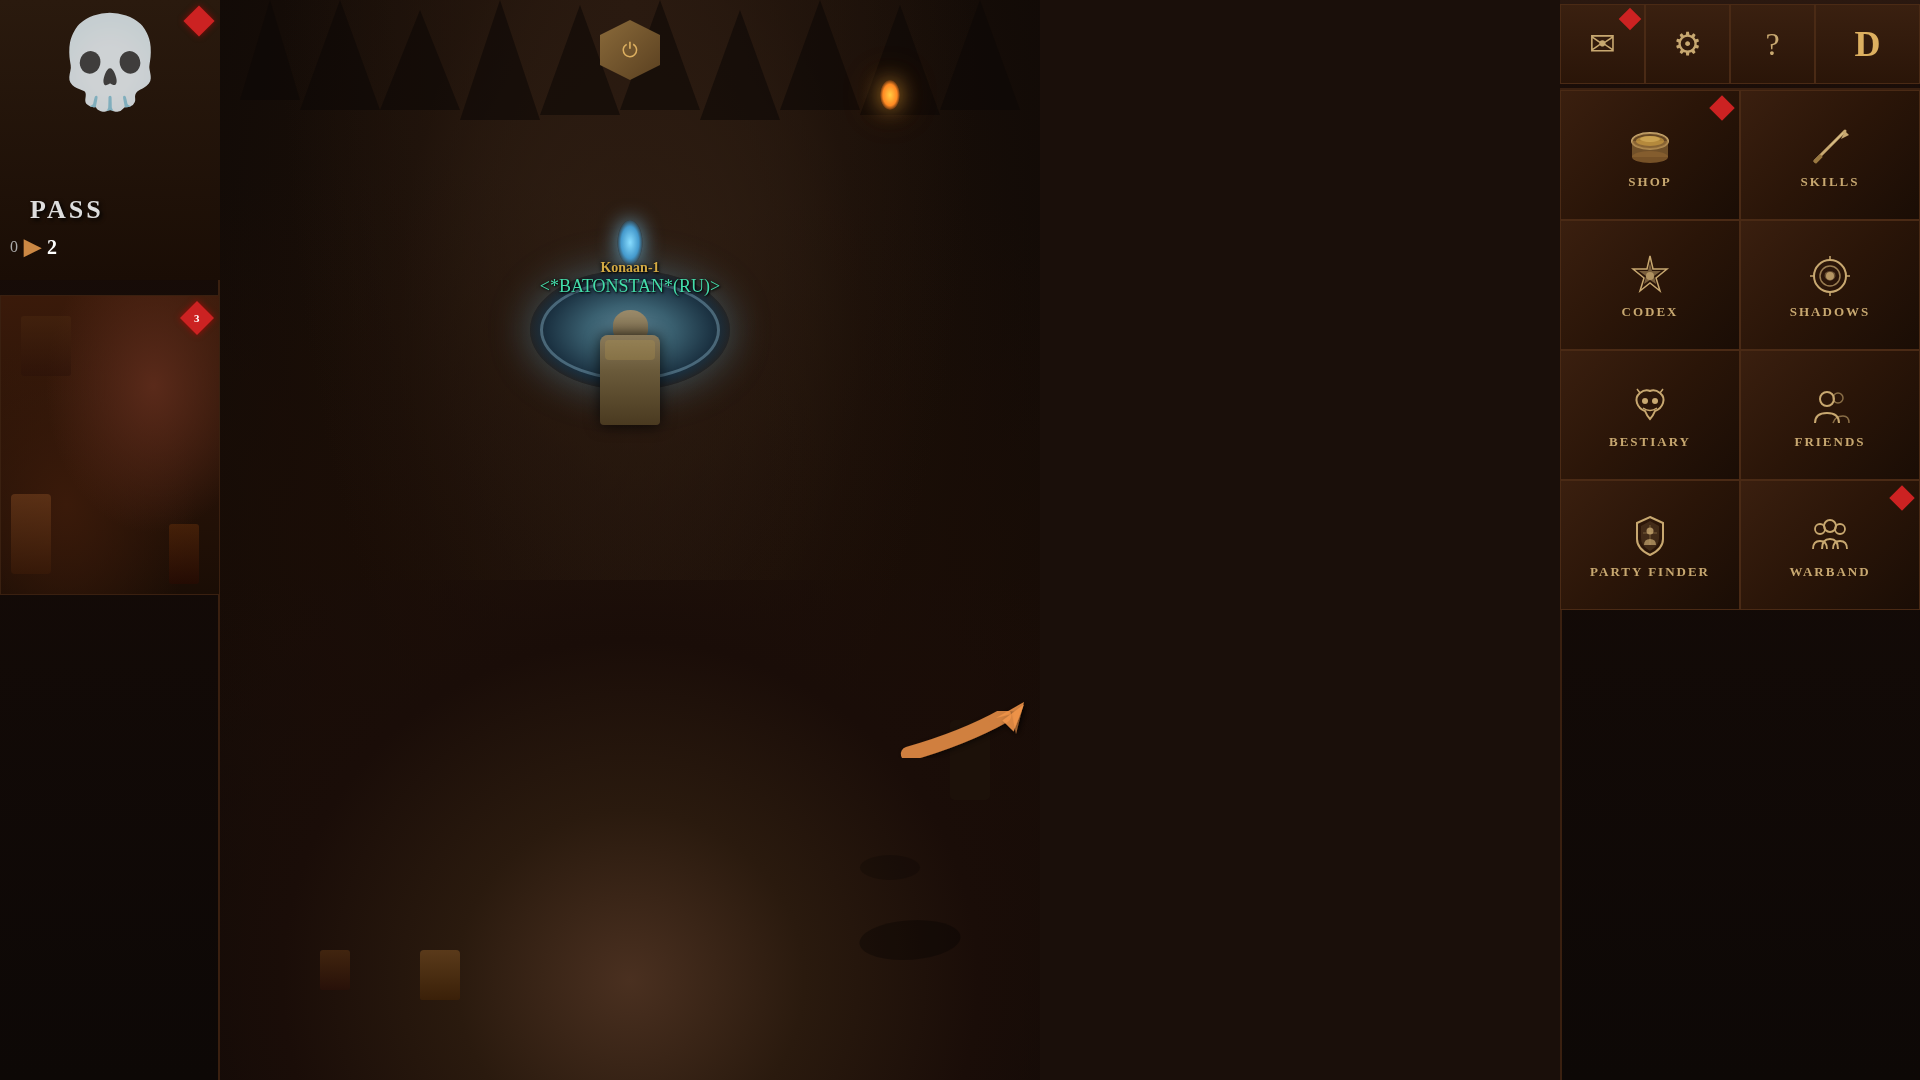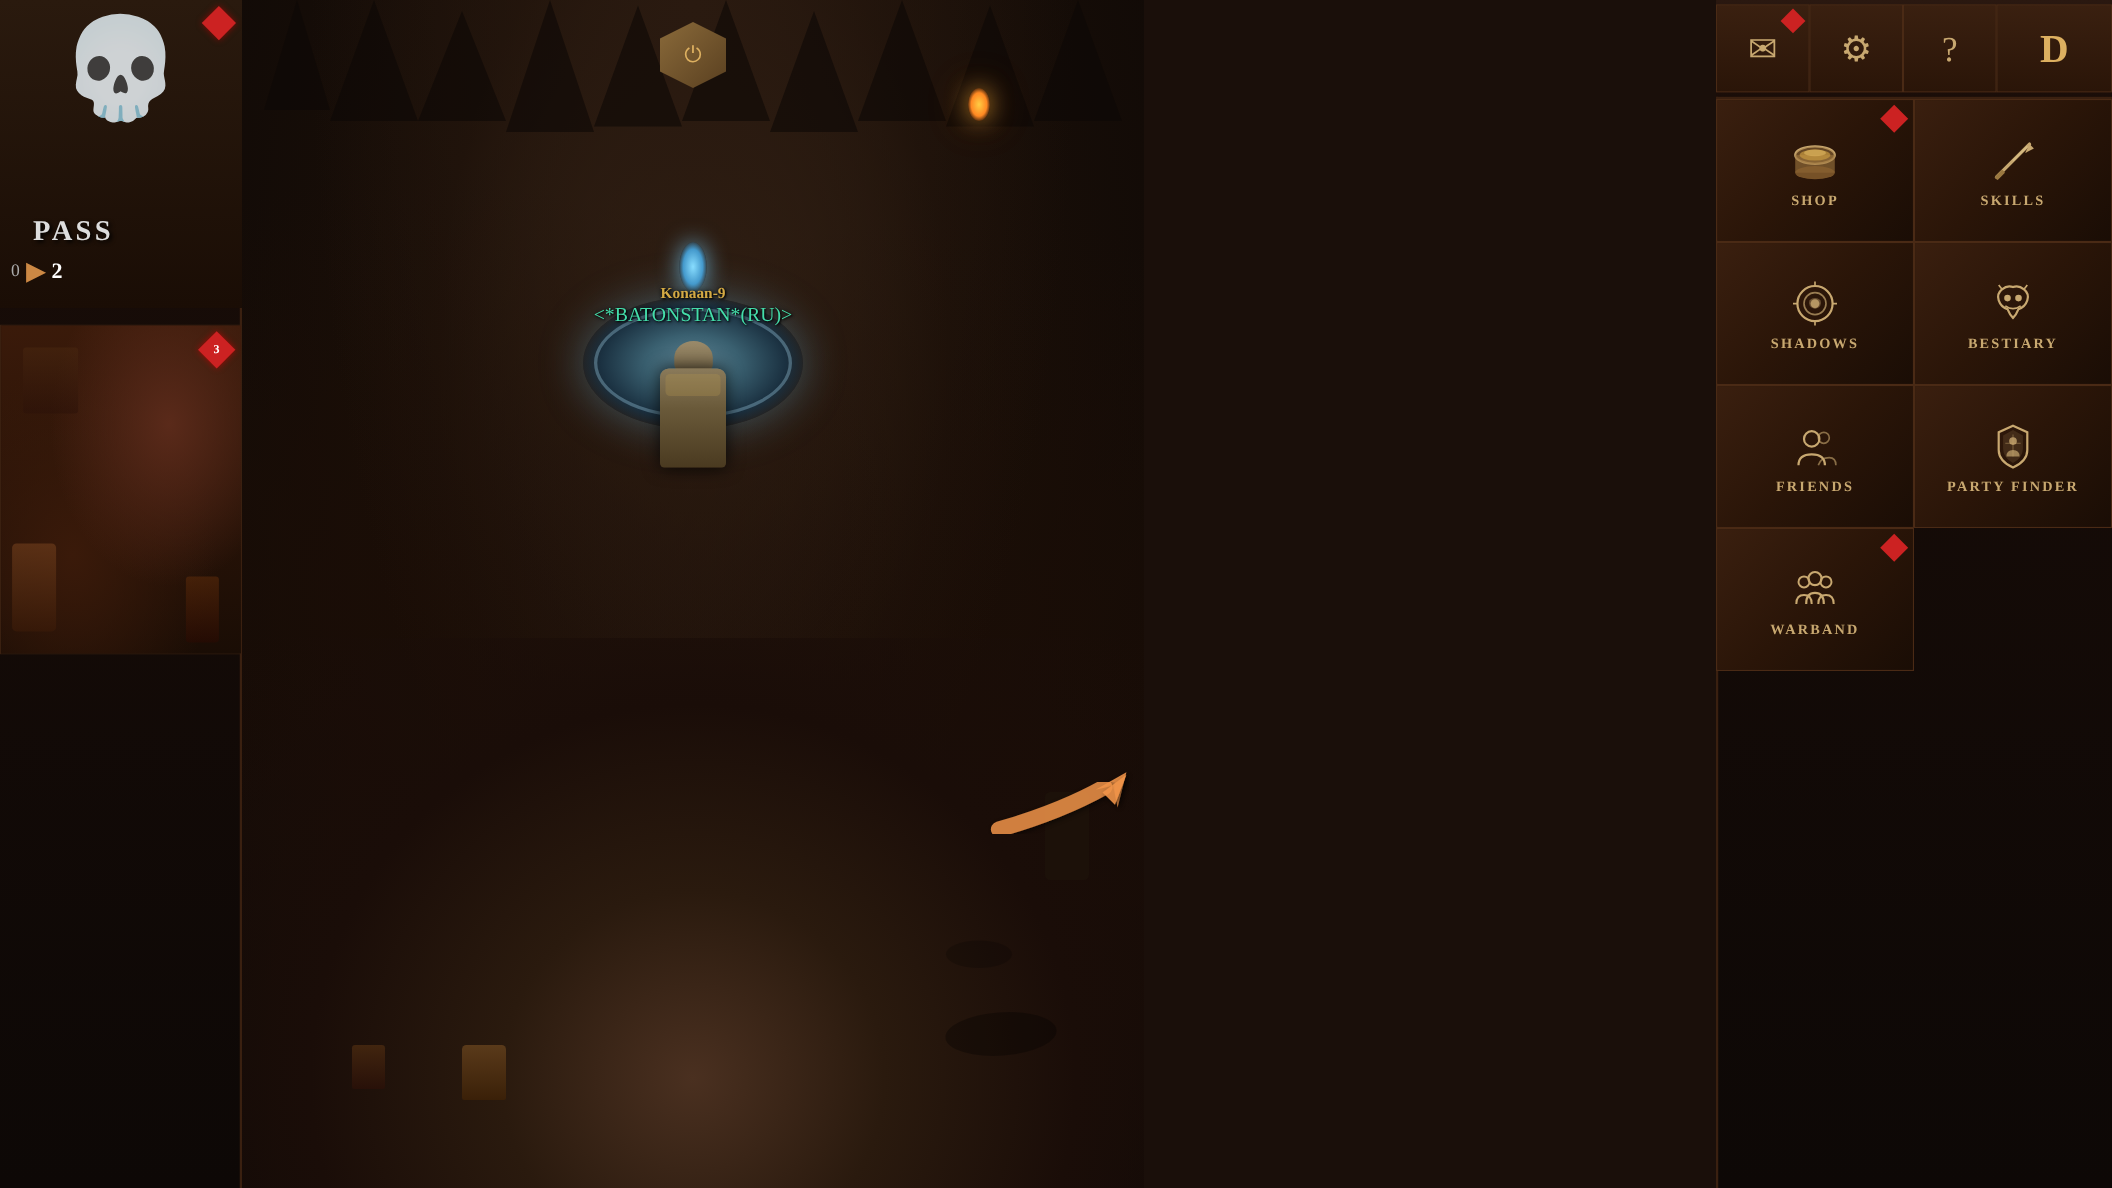--- a/index.html
+++ b/index.html
@@ -353,21 +353,21 @@
 
       <div style="position:absolute;bottom:0;left:50%;transform:translateX(-50%);width:200px;height:120px;border-radius:50%;background:radial-gradient(ellipse,#5a8090 0%,#3a6070 30%,#1a3040 60%,transparent 80%);box-shadow:0 0 40px rgba(100,180,220,0.4);"></div>
 
       <div style="position:absolute;bottom:10px;left:50%;transform:translateX(-50%);width:180px;height:100px;border-radius:50%;border:3px solid rgba(120,160,180,0.5);"></div>
 
       <div style="position:absolute;top:10px;left:50%;transform:translateX(-50%);width:25px;height:45px;background:radial-gradient(ellipse,#88ddff 0%,#4499cc 50%,transparent 80%);border-radius:50%;box-shadow:0 0 20px rgba(120,210,255,0.7);"></div>
     </div>
   </div>
 
   <div class="character-name">
-    <span class="char-name-text">Konaan-9</span>
+    <span class="char-name-text">Konaan-1</span>
     <span class="char-clan-text">&lt;*BATONSTAN*(RU)&gt;</span>
   </div>
 
   <div class="character">
     <div class="character-head"></div>
     <div class="character-body">
 
       <div style="position:absolute;top:5px;left:5px;right:5px;height:20px;background:rgba(180,150,80,0.3);border-radius:4px;"></div>
     </div>
   </div>
@@ -428,20 +428,28 @@
       <svg class="icon-svg" viewBox="0 0 50 50">
         <line x1="10" y1="40" x2="40" y2="10" stroke="#c8a870" stroke-width="3" stroke-linecap="round"></line>
         <polygon points="40,10 36,18 44,14" fill="#c8a870"></polygon>
         <rect x="8" y="36" width="10" height="4" rx="1" fill="#9a7840" transform="rotate(-45 13 38)"></rect>
         <line x1="25" y1="25" x2="38" y2="12" stroke="#e0c890" stroke-width="1.5" opacity="0.6"></line>
       </svg>
       <span class="menu-label">SKILLS</span>
     </div>
 
 
+    <div class="menu-item">
+      <svg class="icon-svg" viewBox="0 0 50 50">
+        <polygon points="25,5 28,18 42,18 31,27 35,40 25,32 15,40 19,27 8,18 22,18" fill="none" stroke="#c8a870" stroke-width="1.5"></polygon>
+        <polygon points="25,12 27,20 36,20 29,25 31,33 25,29 19,33 21,25 14,20 23,20" fill="#c8a870" opacity="0.5"></polygon>
+        <circle cx="25" cy="25" r="4" fill="#c8a870" opacity="0.7"></circle>
+      </svg>
+      <span class="menu-label">CODEX</span>
+    </div>
 
     <div class="menu-item">
       <svg class="icon-svg" viewBox="0 0 50 50">
         <circle cx="25" cy="25" r="16" fill="none" stroke="#c8a870" stroke-width="2"></circle>
         <circle cx="25" cy="25" r="10" fill="none" stroke="#c8a870" stroke-width="1.5" opacity="0.7"></circle>
         <circle cx="25" cy="25" r="4" fill="#c8a870" opacity="0.8"></circle>
 
         <line x1="25" y1="9" x2="25" y2="5" stroke="#c8a870" stroke-width="1.5"></line>
         <line x1="25" y1="41" x2="25" y2="45" stroke="#c8a870" stroke-width="1.5"></line>
         <line x1="9" y1="25" x2="5" y2="25" stroke="#c8a870" stroke-width="1.5"></line>

